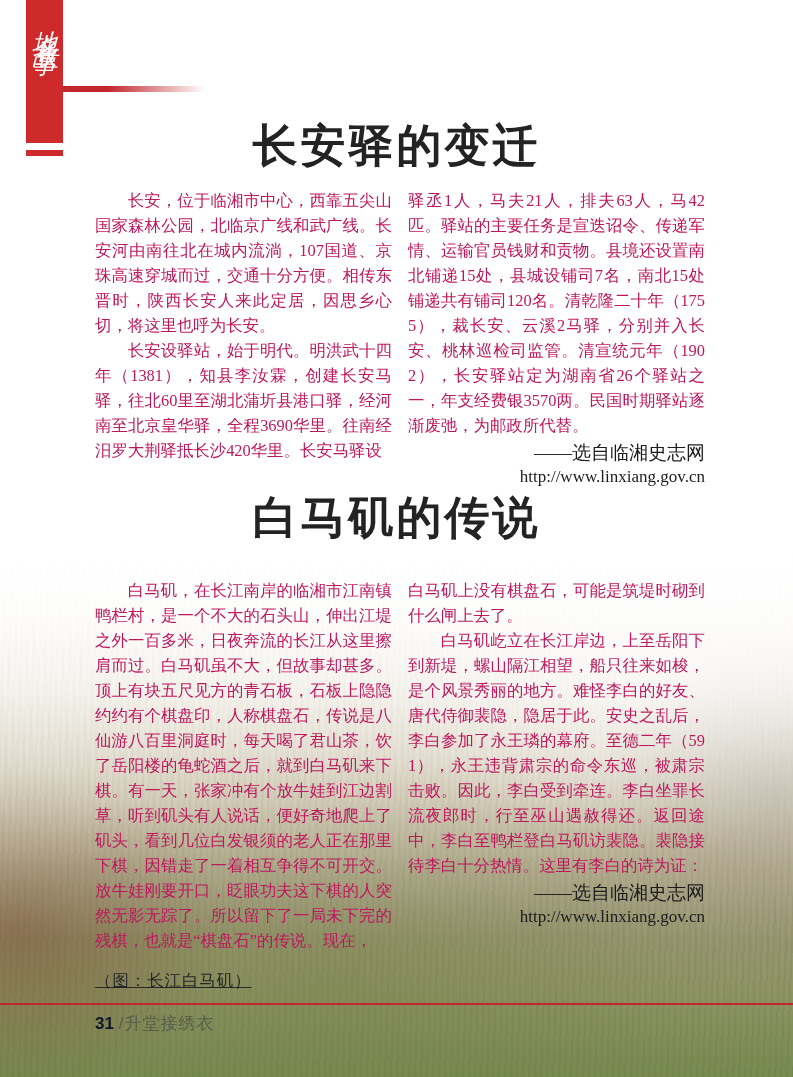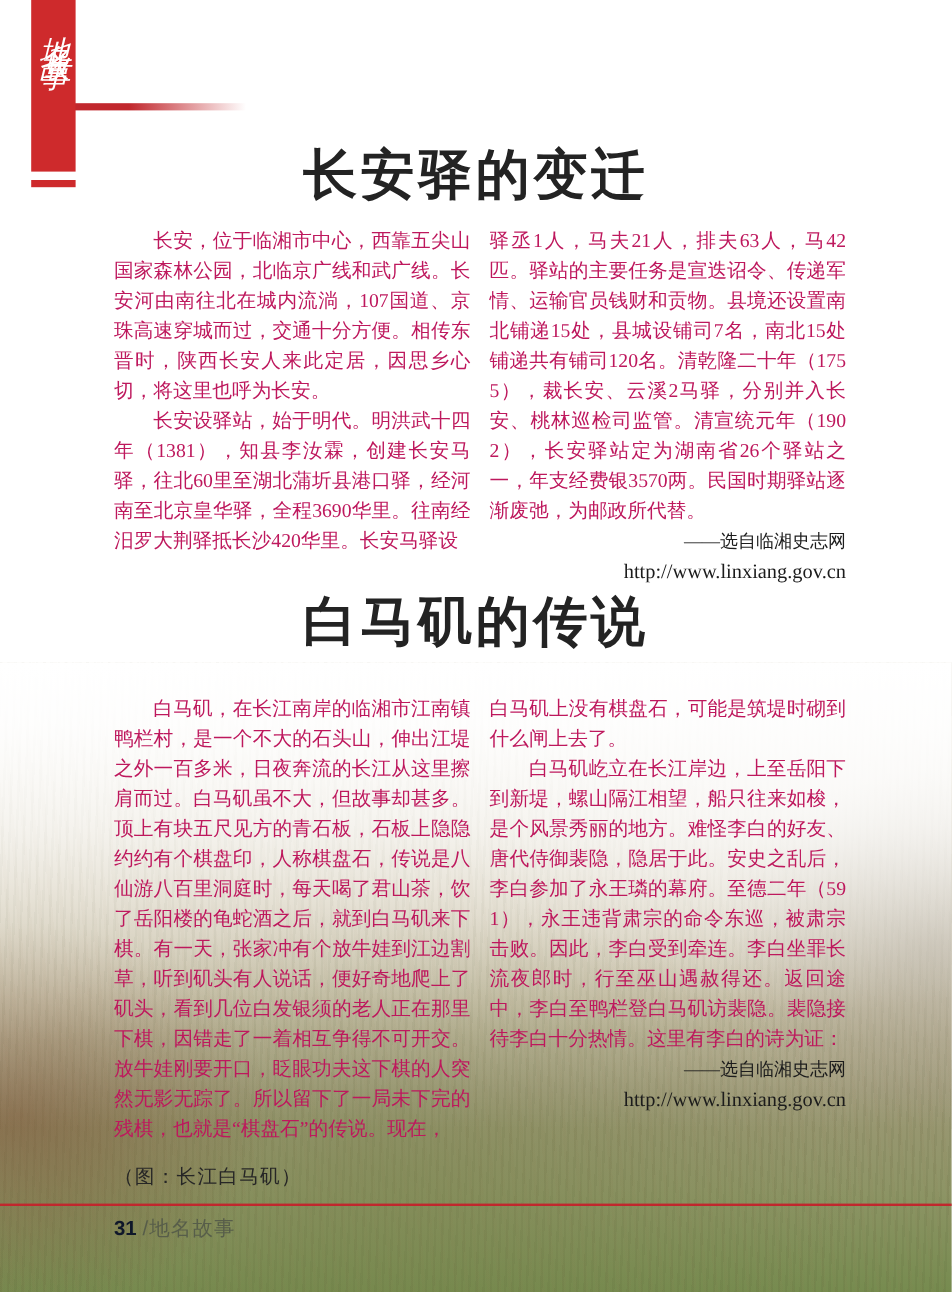--- a/index.html
+++ b/index.html
@@ -59,30 +59,30 @@
   }
   .cols-a1{top:188px;}
   .cols-a2{top:578px;}
   .col{width:297px;flex:0 0 297px;}
   .col p{
     margin:0;font-size:16.4px;line-height:25px;text-align:justify;
     word-break:break-all;color:#be185d;
   }
   .indent{text-indent:2em;}
   .source{
-    margin-top:2px;text-align:right;font-size:15px;line-height:25px;color:#1c1c1c;
+    margin-top:2px;text-align:right;font-size:19px;line-height:25px;color:#1c1c1c;
   }
   .source-url{
     text-align:right;font-size:17px;line-height:24px;color:#1c1c1c;
     font-family:"Liberation Serif","DejaVu Serif",serif;
   }
   
   .caption{
     position:absolute;left:95px;top:970px;z-index:3;
-    font-size:16.4px;letter-spacing:1px;color:#262626;
+    font-size:16.4px;letter-spacing:1px;color:#262626;text-decoration:underline;
   }
   .footer-rule{
     position:absolute;left:0;top:1003px;width:793px;height:2px;background:#c1272d;z-index:4;
   }
   .footer{
     position:absolute;left:95px;top:1012px;z-index:4;
     font-family:"Liberation Sans","DejaVu Sans",sans-serif;font-size:17px;color:#474a40;
   }
   .footer .num{font-weight:bold;color:#0f172a;}
   .footer .mag{color:rgba(80,86,72,.85);letter-spacing:1px;}
@@ -124,14 +124,14 @@
     <div class="source">——选自临湘史志网</div>
     <div class="source-url">http://www.linxiang.gov.cn</div>
   </div>
 </div>
 
 <div class="caption">（图：长江白马矶）</div>
 
 <div class="footer-rule"></div>
 <div class="footer">
   <span class="num">31</span>
-  <span class="mag">/地名故事</span>
+  <span class="mag">/升堂接绣衣</span>
 </div>
 
 </body></html>

